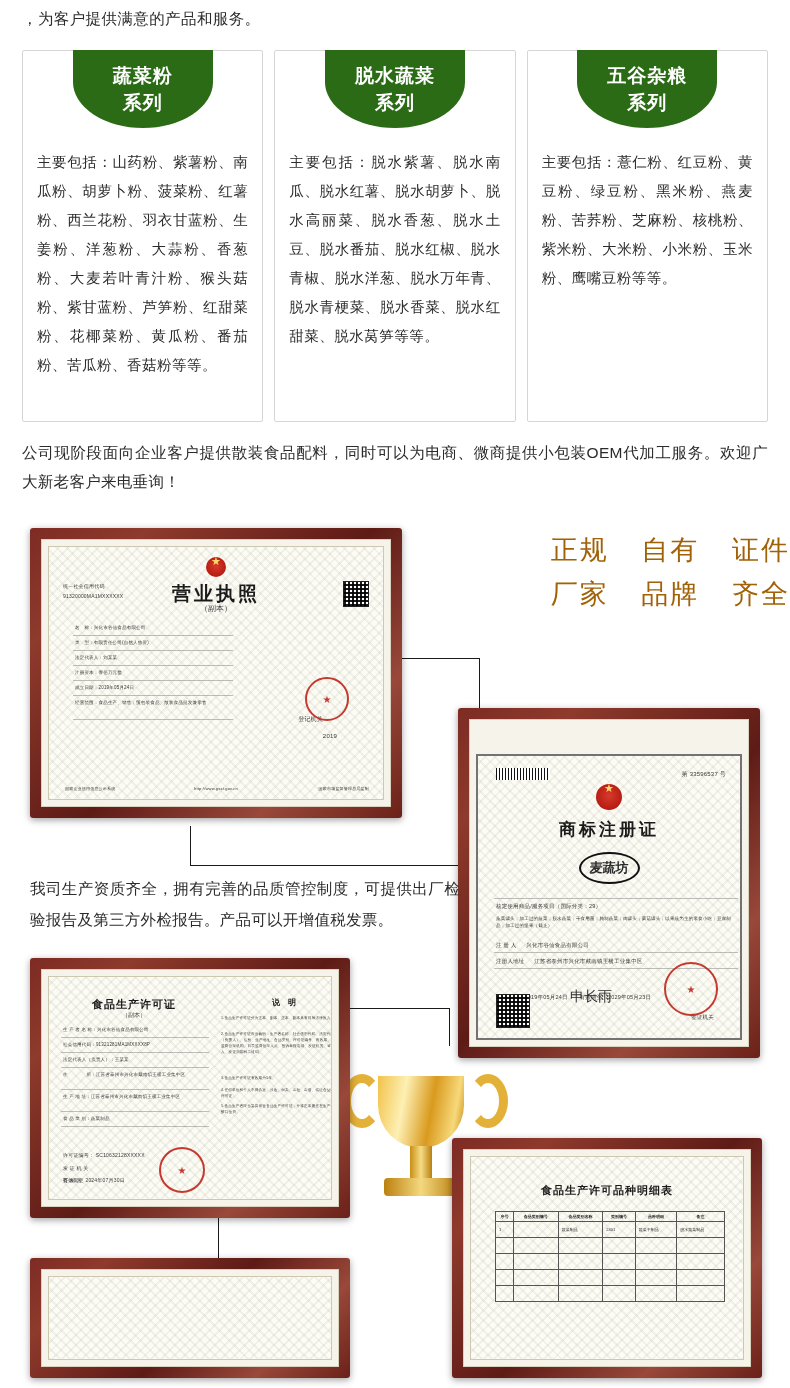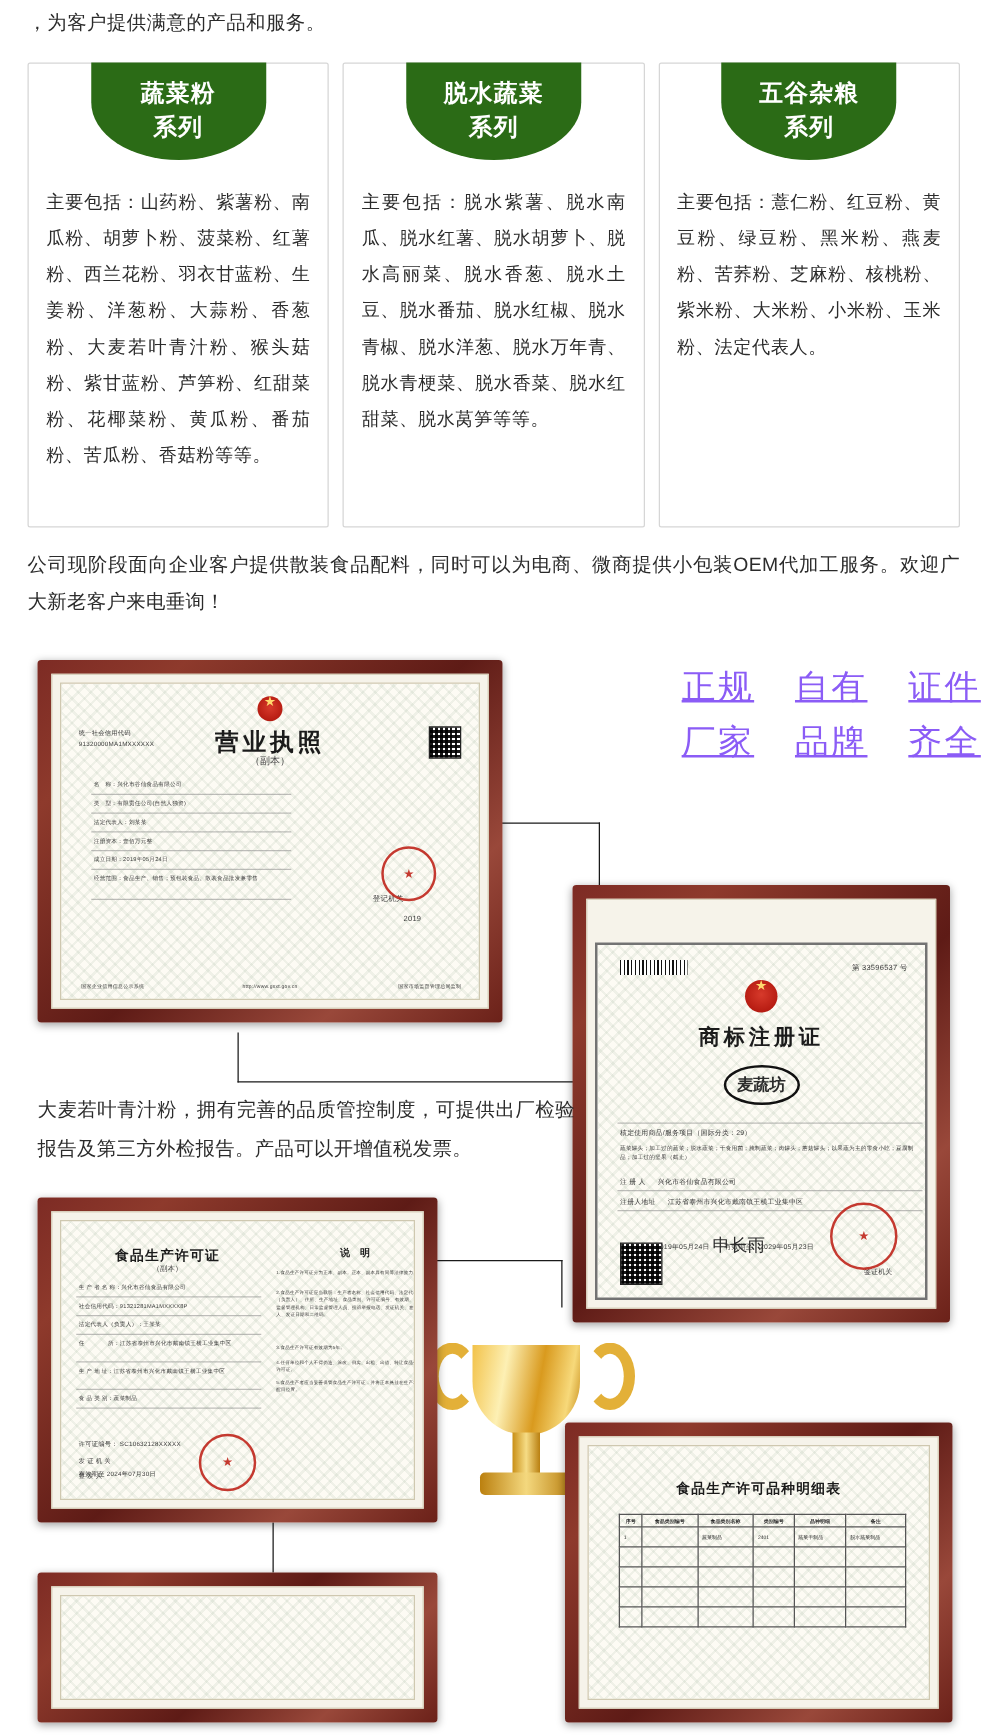--- a/index.html
+++ b/index.html
@@ -233,24 +233,23 @@
     display: flex;
     flex-direction: row-reverse;
     gap: 22px;
     top: 10px;
     left: 540px;
   }
   .slogan .col {
     font-family: "DejaVu Serif", "Liberation Serif", serif;
     font-size: 27px;
     line-height: 44px;
-    color: #8b5cf6;
-    text-align: center;
+    color: #a16207;
+    text-align: right;
     letter-spacing: 2px;
-    text-decoration: underline;
   }
 
   
   .caption {
     position: absolute;
     left: 30px;
     top: 355px;
     width: 430px;
     font-size: 15.5px;
     line-height: 31px;
@@ -326,21 +325,21 @@
         <div class="l2">系列</div>
       </div>
       <div class="card-body">主要包括：脱水紫薯、脱水南瓜、脱水红薯、脱水胡萝卜、脱水高丽菜、脱水香葱、脱水土豆、脱水番茄、脱水红椒、脱水青椒、脱水洋葱、脱水万年青、脱水青梗菜、脱水香菜、脱水红甜菜、脱水莴笋等等。</div>
     </div>
 
     <div class="card">
       <div class="card-badge">
         <div class="l1">五谷杂粮</div>
         <div class="l2">系列</div>
       </div>
-      <div class="card-body">主要包括：薏仁粉、红豆粉、黄豆粉、绿豆粉、黑米粉、燕麦粉、苦荞粉、芝麻粉、核桃粉、紫米粉、大米粉、小米粉、玉米粉、法定代表人。</div>
+      <div class="card-body">主要包括：薏仁粉、红豆粉、黄豆粉、绿豆粉、黑米粉、燕麦粉、苦荞粉、芝麻粉、核桃粉、紫米粉、大米粉、小米粉、玉米粉、鹰嘴豆粉等等。</div>
     </div>
 
   </div>
 
   <div class="para">公司现阶段面向企业客户提供散装食品配料，同时可以为电商、微商提供小包装OEM代加工服务。欢迎广大新老客户来电垂询！</div>
 
 
   <div class="certs">
 
     <div class="slogan">
@@ -571,16 +570,16 @@
     </div>
 
     <div class="frame" style="left:30px; top:740px; width:320px; height:120px;">
       <div class="inner">
         <div class="doc">
           <div class="guilloche"></div>
         </div>
       </div>
     </div>
 
-    <div class="caption">大麦若叶青汁粉，拥有完善的品质管控制度，可提供出厂检验报告及第三方外检报告。产品可以开增值税发票。</div>
+    <div class="caption">我司生产资质齐全，拥有完善的品质管控制度，可提供出厂检验报告及第三方外检报告。产品可以开增值税发票。</div>
 
   </div>
 </div>
 
 </body></html>

